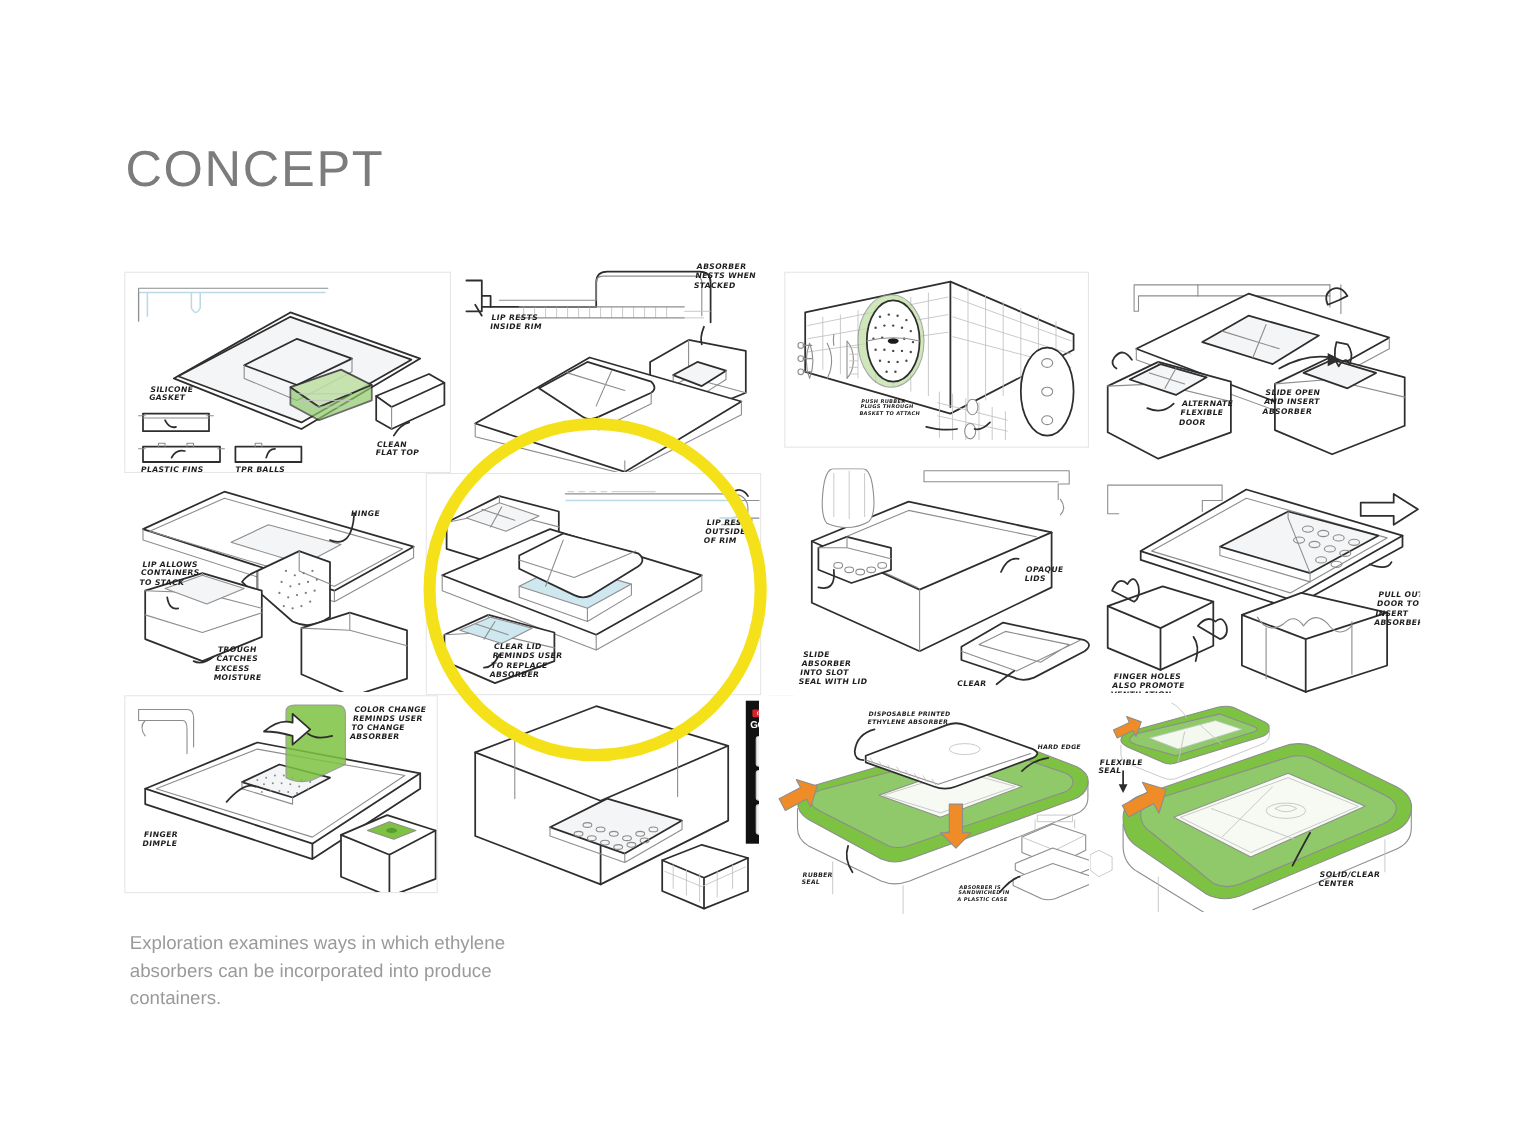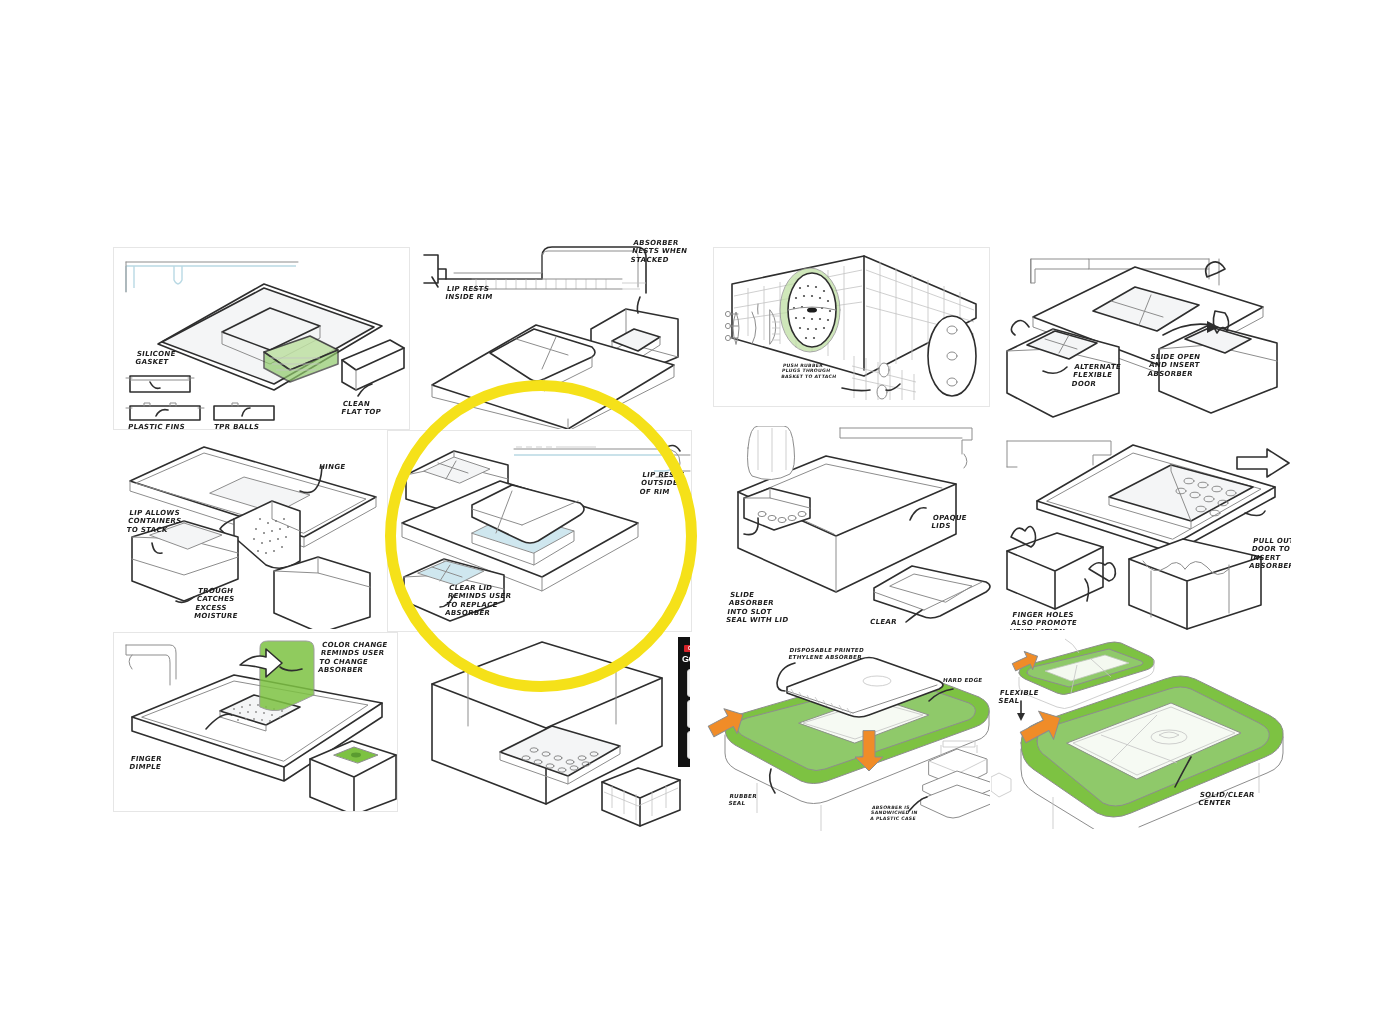--- a/index.html
+++ b/index.html
@@ -71,20 +71,21 @@
   .oxo-name b{color:#fff;}
   .oxo-pk{position:absolute;left:9px;width:42px;height:26px;background:#f2f2f2;border-radius:3px;border:1px solid #cfcfcf;}
   .oxo-pk i{position:absolute;left:9px;top:10px;width:24px;height:5px;background:#ddd;border-radius:3px;display:block;}
 </style>
 </head>
 <body>
 
 <div class="page">
 
   <div class="title">
+    <div>CONCEPT</div>
   </div>
 
   <div class="panel" style="left:113px;top:247px;width:297px;height:183px;">
     <svg width="297" height="183" viewBox="0 0 297 183">
       <path class="stroke-blue" d="M12 18 h170 M12 18 v26 M20 18 v22 M60 18 v14 q4 8 8 0 v-14"></path>
       <path class="stroke-thin" d="M12 14 h172 M12 14 v30"></path>
       <path class="stroke" d="M44 96 L150 36 L268 78 L160 142 Z"></path>
       <path class="fill-soft stroke" d="M48 94 L150 40 L260 79 L160 136 Z"></path>
       <path class="stroke" d="M108 84 L156 60 L206 78 L156 102 Z"></path>
       <path class="stroke-thin" d="M108 84 v12 L156 116 L206 90 v-12"></path>
@@ -555,14 +556,15 @@
 
     <div class="note" style="left:8px;top:58px;">FLEXIBLE
 SEAL</div>
     <div class="note" style="left:208px;top:160px;">SOLID/CLEAR
 CENTER</div>
     <div class="note xs" style="left:88px;top:10px;"></div>
   </div>
 
   <div class="highlight"></div>
 
+  <div class="caption">Exploration examines ways in which ethylene absorbers can be incorporated into produce containers.</div>
 
 </div>
 
 </body></html>

